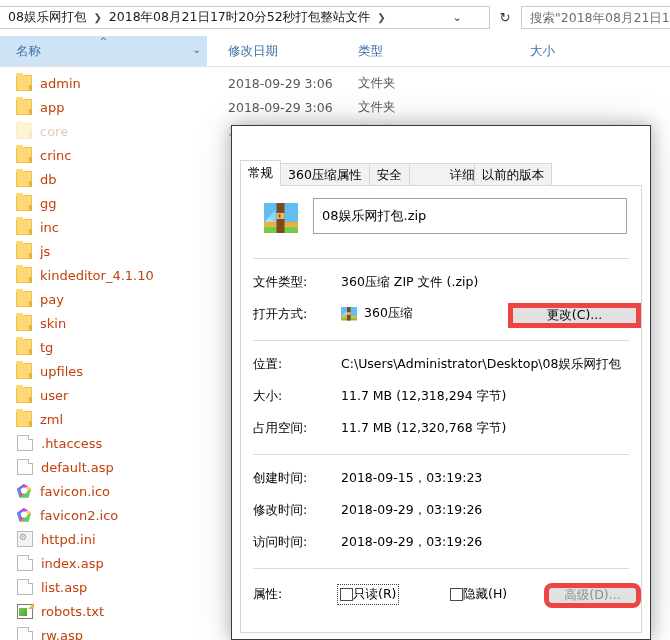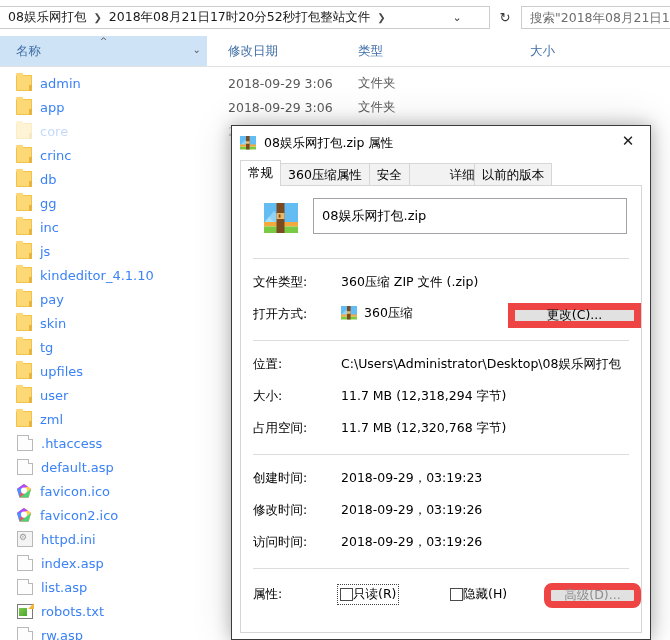--- a/index.html
+++ b/index.html
@@ -81,21 +81,21 @@
   .filelist {
     position: absolute; left: 0; top: 67px; width: 670px; height: 573px;
     background: #ffffff;
   }
   .row {
     position: absolute; left: 0; width: 670px; height: 24px;
     display: flex; align-items: center;
   }
   .cell-name {
     position: absolute; left: 16px; display: flex; align-items: center; gap: 8px;
-    font-size: 13px; color: #3b82f6;
+    font-size: 13px; color: #c2410c;
   }
   .cell-date {
     position: absolute; left: 228px; font-size: 12.5px; color: #5a5a5a; white-space: nowrap;
   }
   .cell-type {
     position: absolute; left: 358px; font-size: 12.5px; color: #5a5a5a; white-space: nowrap;
   }
 
   
   .ic { width: 16px; height: 16px; position: relative; flex: 0 0 16px; }
@@ -202,24 +202,24 @@
     display: flex; align-items: center; padding-left: 8px;
     font-size: 13px; color: #000;
   }
   hr.sep {
     position: absolute; left: 12px; width: 376px; height: 1px;
     border: none; border-top: 1px solid #dcdcdc; margin: 0;
   }
   .field-row { position: absolute; left: 12px; width: 376px; height: 20px; }
   .fl { position: absolute; left: 0; top: 0; font-size: 12.5px; color: #000; white-space: nowrap; }
   .fv { position: absolute; left: 88px; top: 0; font-size: 12.5px; color: #000; white-space: nowrap; }
-  .fv-with-icon { position: absolute; left: 88px; top: -1px; display: flex; align-items: flex-start; gap: 7px; font-size: 12.5px; }
+  .fv-with-icon { position: absolute; left: 88px; top: -1px; display: flex; align-items: flex-end; gap: 7px; font-size: 12.5px; }
   .btn {
     position: absolute; height: 25px;
-    border: 7px solid #ef4444; background: #e1e1e1;
+    border: 5px solid #ef4444; background: #e1e1e1;
     font-size: 12.5px; color: #000;
     display: flex; align-items: center; justify-content: center;
     box-sizing: border-box;
   }
   .btn-change { left: 255px; top: -3px; width: 133px; }
   .btn-adv { left: 291px; top: -3px; width: 97px; color: #8d8d8d; filter: blur(0.45px); border-radius: 8px; }
   .chk-wrap { position: absolute; display: flex; align-items: center; font-size: 12.5px; }
   .chk {
     width: 13px; height: 13px; border: 1px solid #4a4a4a; background: #fff;
     box-sizing: border-box;
@@ -434,34 +434,20 @@
             <span class="ic ic-file"></span>
             <span>rw.asp</span>
           </span>
         </div>
       </div>
     <div class="v-scroll"></div>
   </div>
 
   <div class="dialog">
 
-    <div class="dlg-title">
-      <span class="dlg-icon">
-        <svg width="16" height="16" viewBox="0 0 16 16">
-          <rect x="0" y="1" width="16" height="9" fill="#63bdf2"></rect>
-          <polygon points="0,10 5,5 9,10" fill="#8fd3f7"></polygon>
-          <rect x="0" y="9.5" width="16" height="2.2" fill="#f4a93c"></rect>
-          <rect x="0" y="11.7" width="16" height="2.8" fill="#7ac943"></rect>
-          <rect x="6" y="1" width="3.6" height="13.5" fill="#7a4a21"></rect>
-          <rect x="6" y="6.2" width="3.6" height="2.6" fill="#e8b96a"></rect>
-        </svg>
-      </span>
-      <span class="dlg-title-text">08娱乐网打包.zip 属性</span>
-      <div class="dlg-close">✕</div>
-    </div>
 
     <div class="tabstrip" id="tabstrip">
         <div class="tab active" style="left: 0px;">常规</div>
         <div class="tab" style="left: 40px;">360压缩属性</div>
         <div class="tab" style="left: 128.859px;">安全</div>
         <div class="tab" style="left: 168.859px; padding-left: 40px;">详细信息</div>
         <div class="tab" style="left: 233.859px;">以前的版本</div>
       </div>
 
     <div class="tab-body">
@@ -523,21 +509,21 @@
 
       <div class="field-row" style="top:234px;">
         <span class="fl">占用空间:</span>
         <span class="fv">11.7 MB (12,320,768 字节)</span>
       </div>
 
       <hr class="sep" style="top:268px;">
 
       <div class="field-row" style="top:284px;">
         <span class="fl">创建时间:</span>
-        <span class="fv">2018-09-29，03:19:23</span>
+        <span class="fv">2018-09-15，03:19:23</span>
       </div>
 
       <div class="field-row" style="top:316px;">
         <span class="fl">修改时间:</span>
         <span class="fv">2018-09-29，03:19:26</span>
       </div>
 
       <div class="field-row" style="top:348px;">
         <span class="fl">访问时间:</span>
         <span class="fv">2018-09-29，03:19:26</span>

